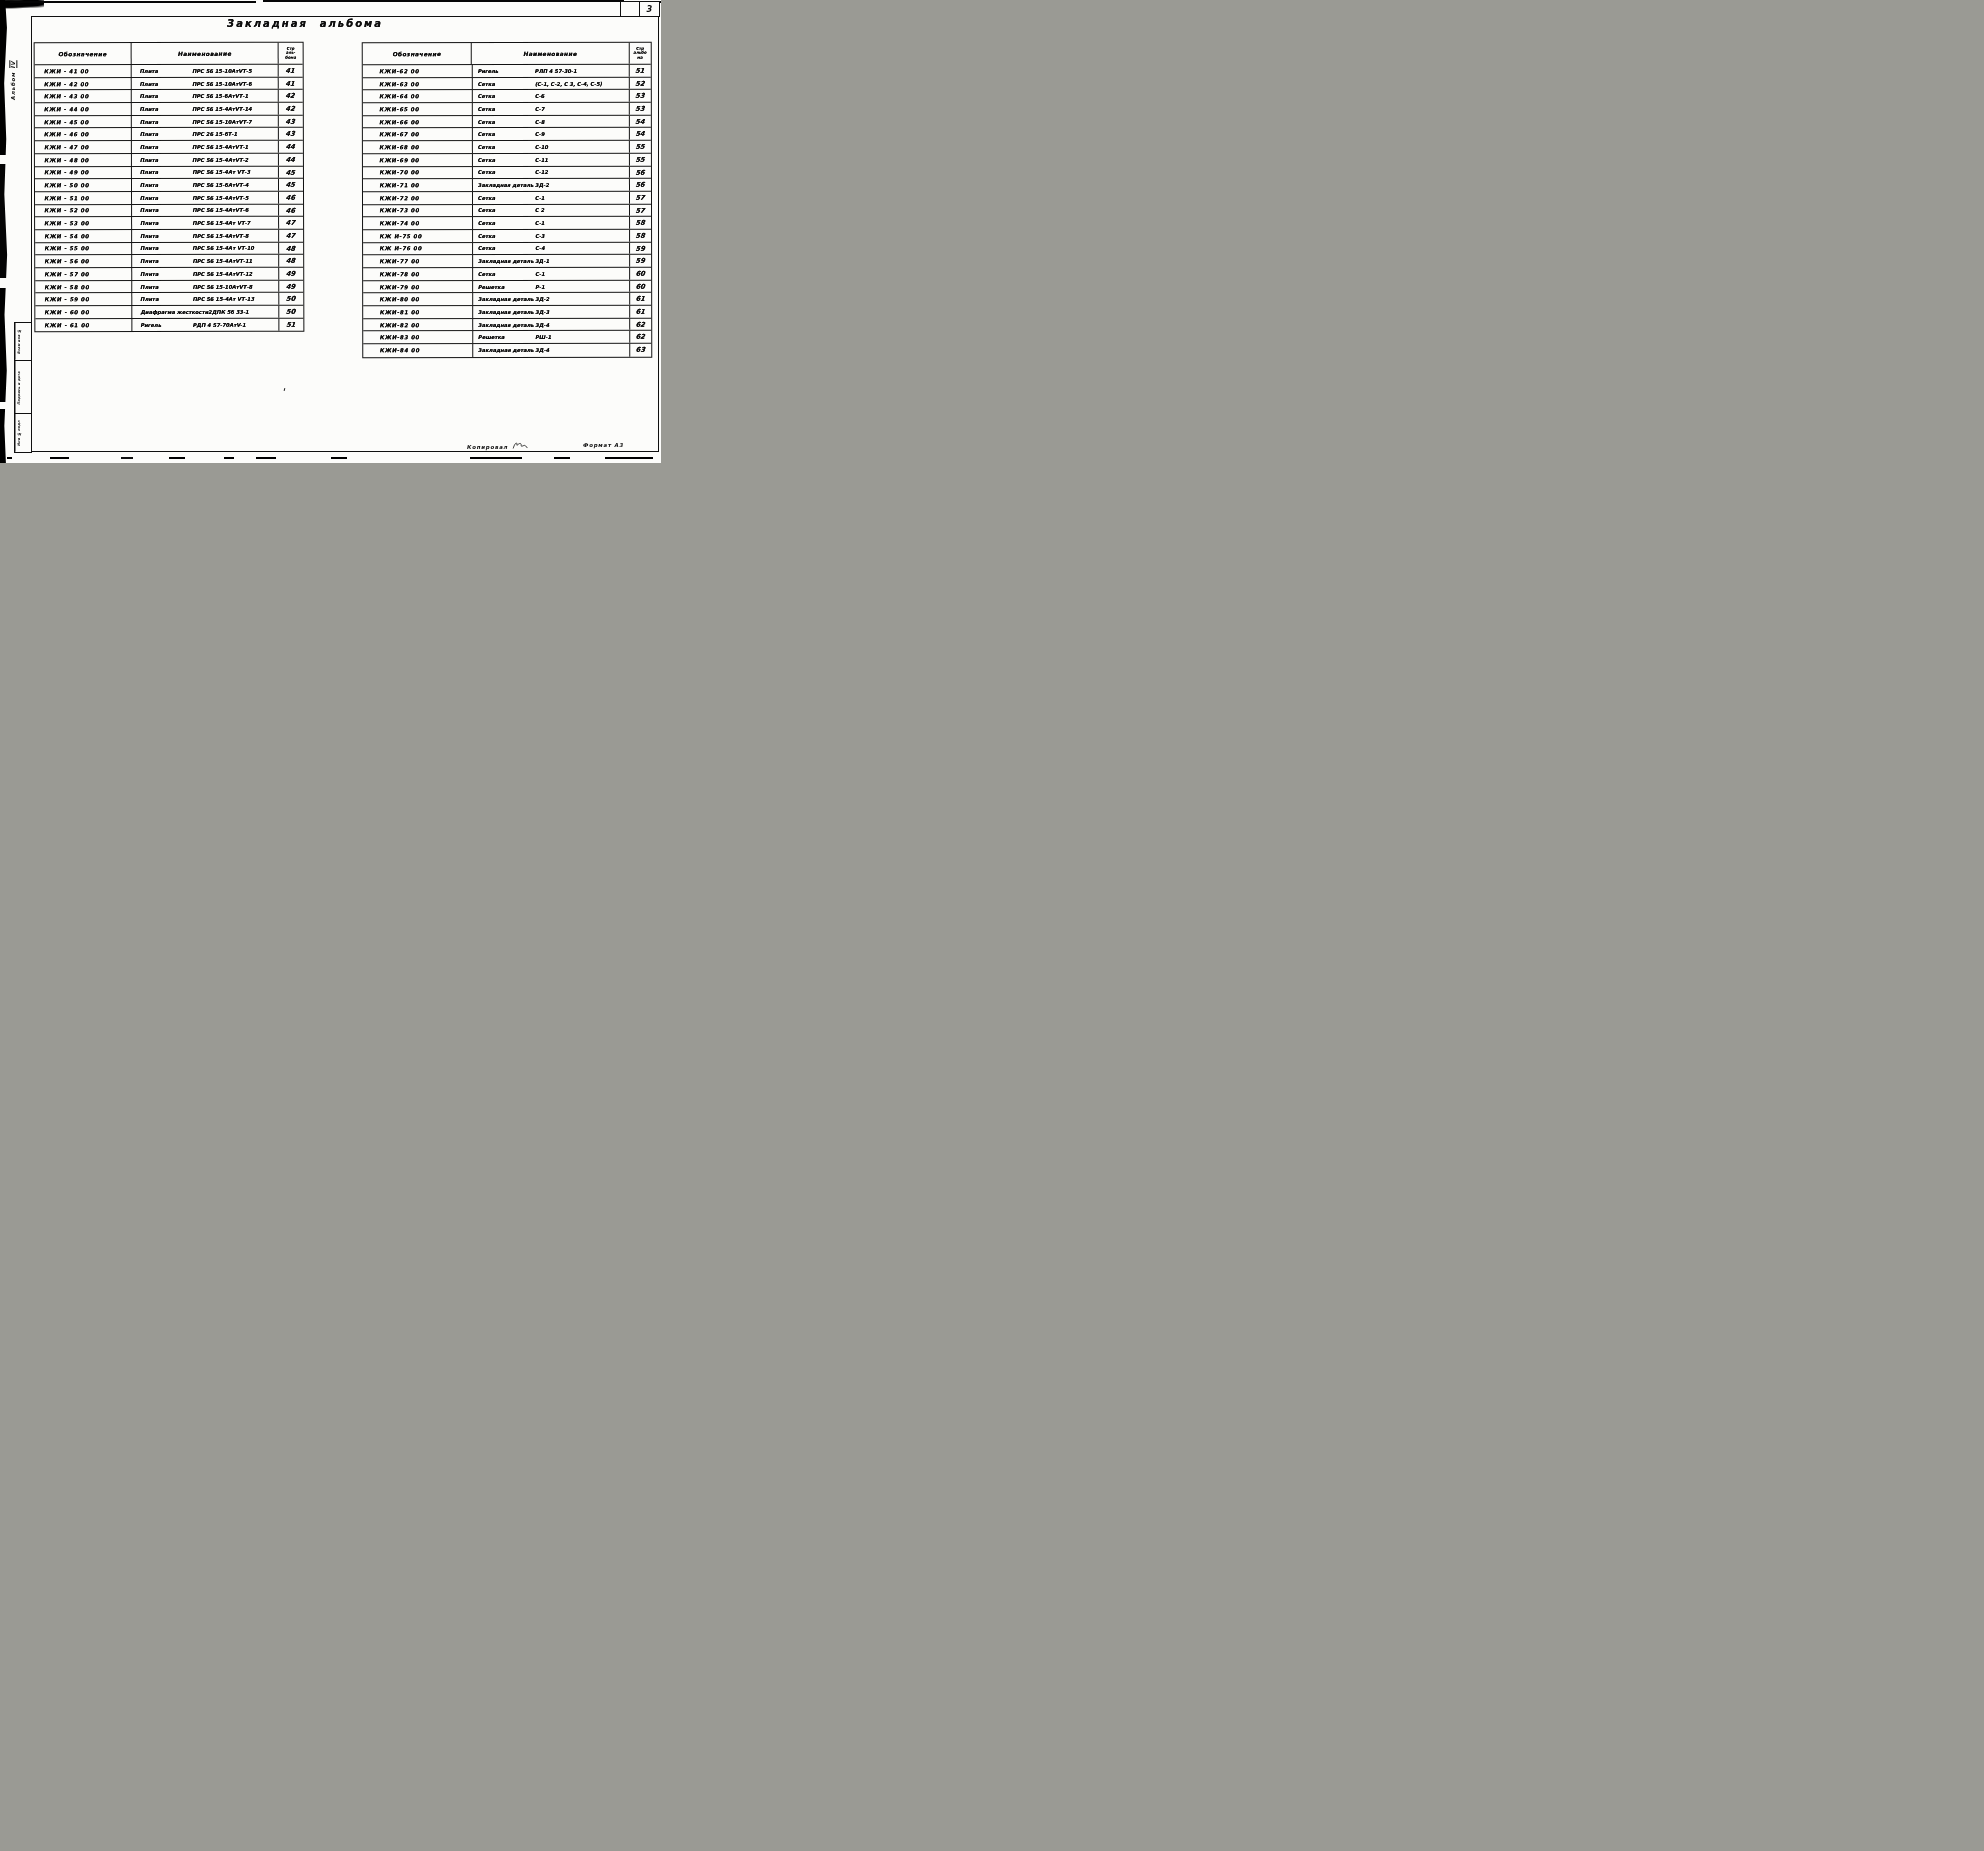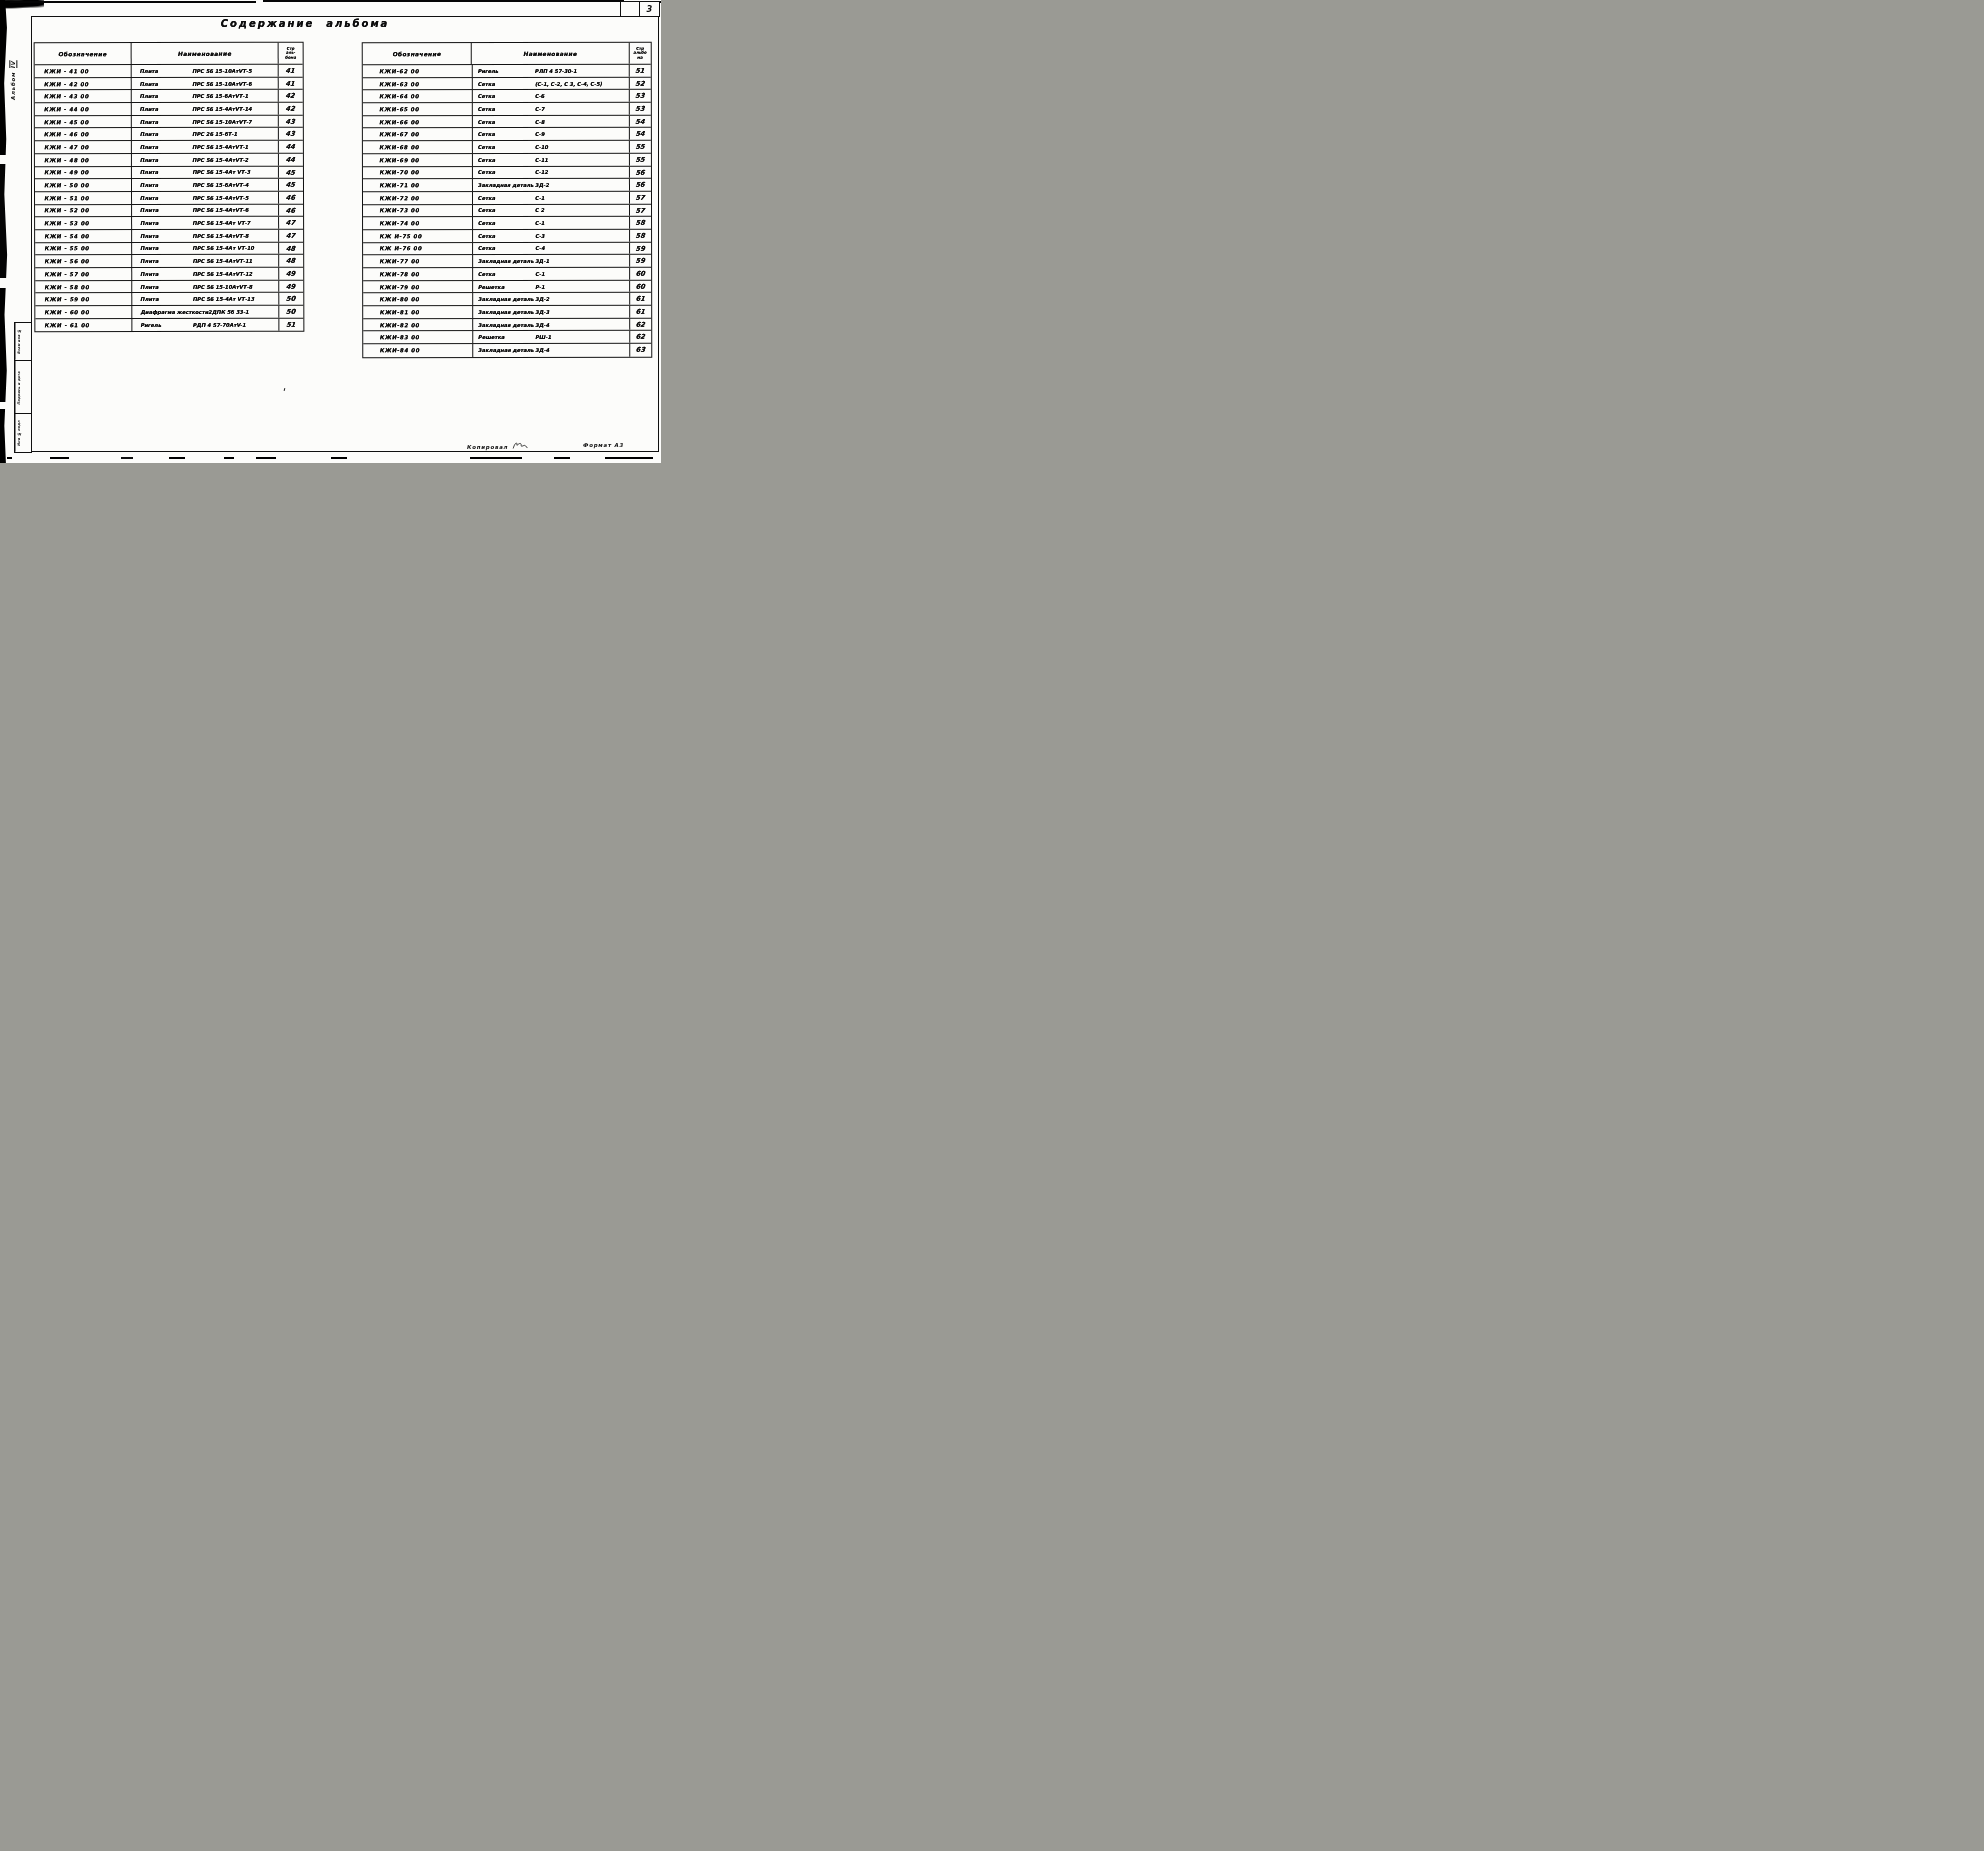--- a/index.html
+++ b/index.html
@@ -107,21 +107,21 @@
   <div class="cbox cbox-empty"></div>
   <div class="cbox cbox-num">
     <span>3</span>
   </div>
 
   <div class="album-label">
     <span>Альбом</span>&nbsp;
     <span class="roman">IV</span>
   </div>
 
-  <div class="title">Содержание альбома</div>
+  <div class="title">Закладная альбома</div>
 
   <div class="tbl tbl-left">
     <div class="hdr">
       <div class="c col-code">Обозначение</div>
       <div class="c col-name">Наименование</div>
       <div class="c col-page pagehdr">Стр
 аль-
 бома</div>
     </div>
     <div class="rows">

